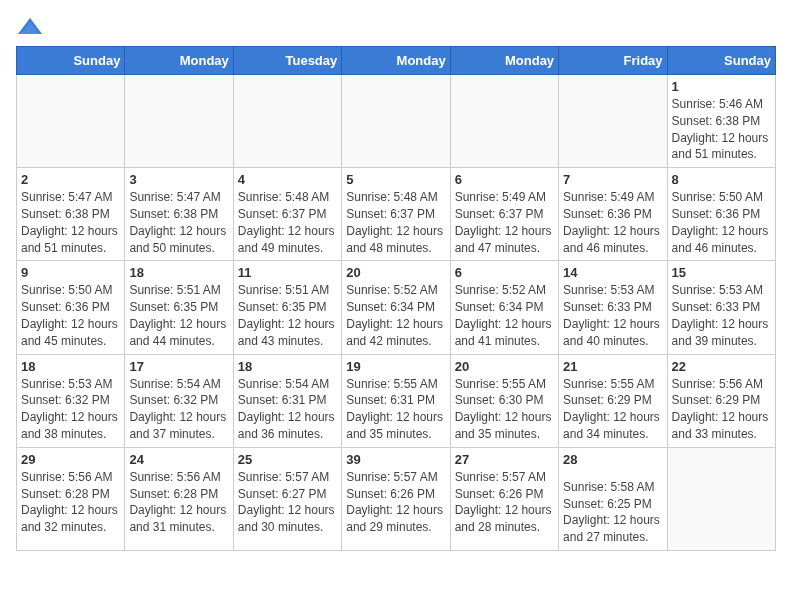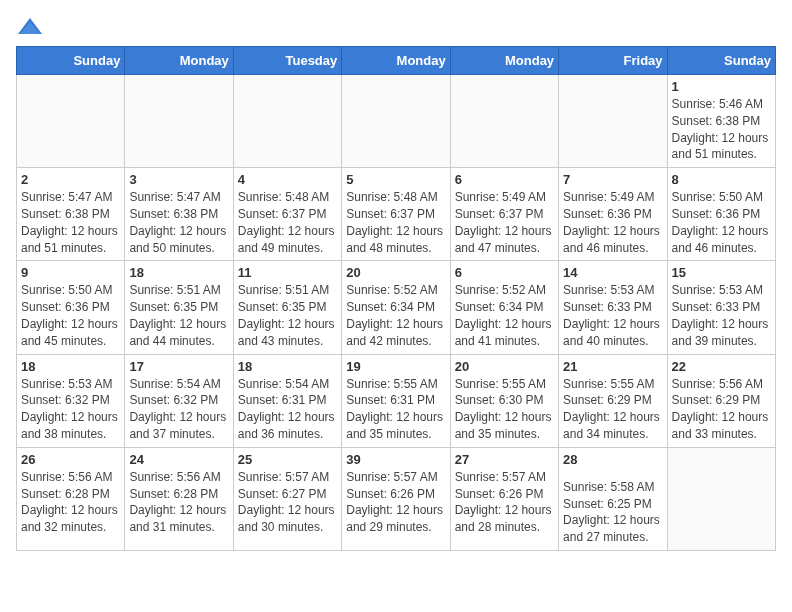--- a/index.html
+++ b/index.html
@@ -269,21 +269,21 @@
         <td>
           <div class="day-number">22</div>
           <div class="day-info" style="white-space: pre-line;">Sunrise: 5:56 AM
 Sunset: 6:29 PM
 Daylight: 12 hours
 and 33 minutes.</div>
         </td>
       </tr>
       <tr>
         <td>
-          <div class="day-number">26</div>
+          <div class="day-number">29</div>
           <div class="day-info" style="white-space: pre-line;">Sunrise: 5:56 AM
 Sunset: 6:28 PM
 Daylight: 12 hours
 and 32 minutes.</div>
         </td>
         <td>
           <div class="day-number">24</div>
           <div class="day-info" style="white-space: pre-line;">Sunrise: 5:56 AM
 Sunset: 6:28 PM
 Daylight: 12 hours

